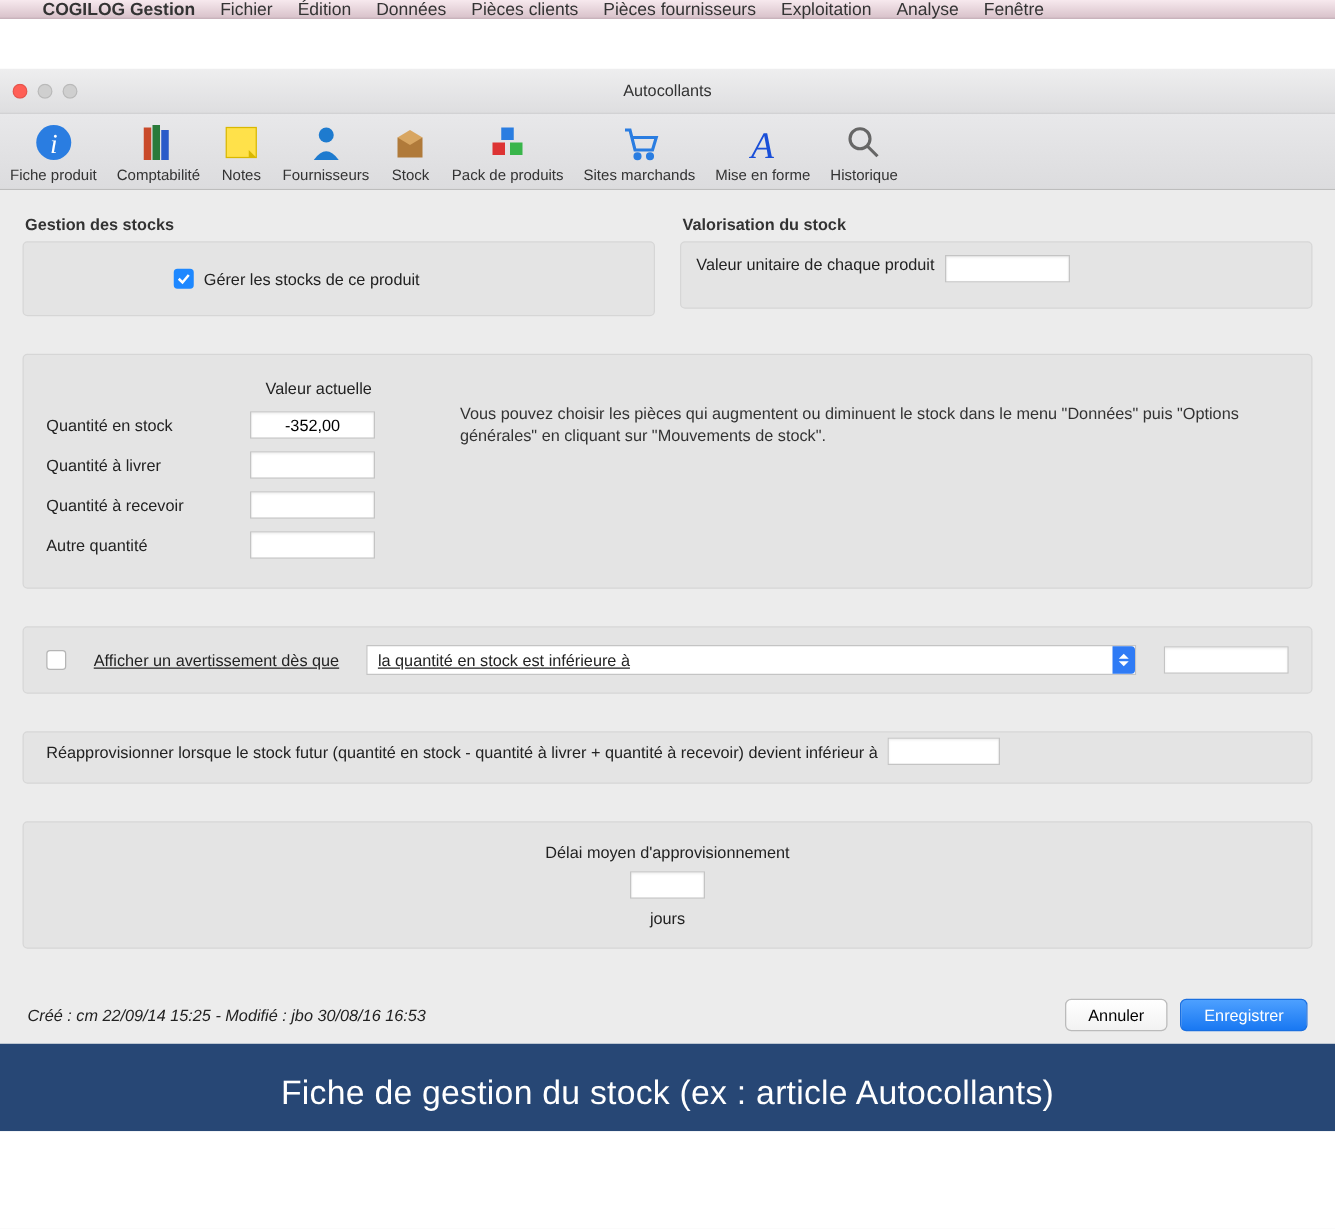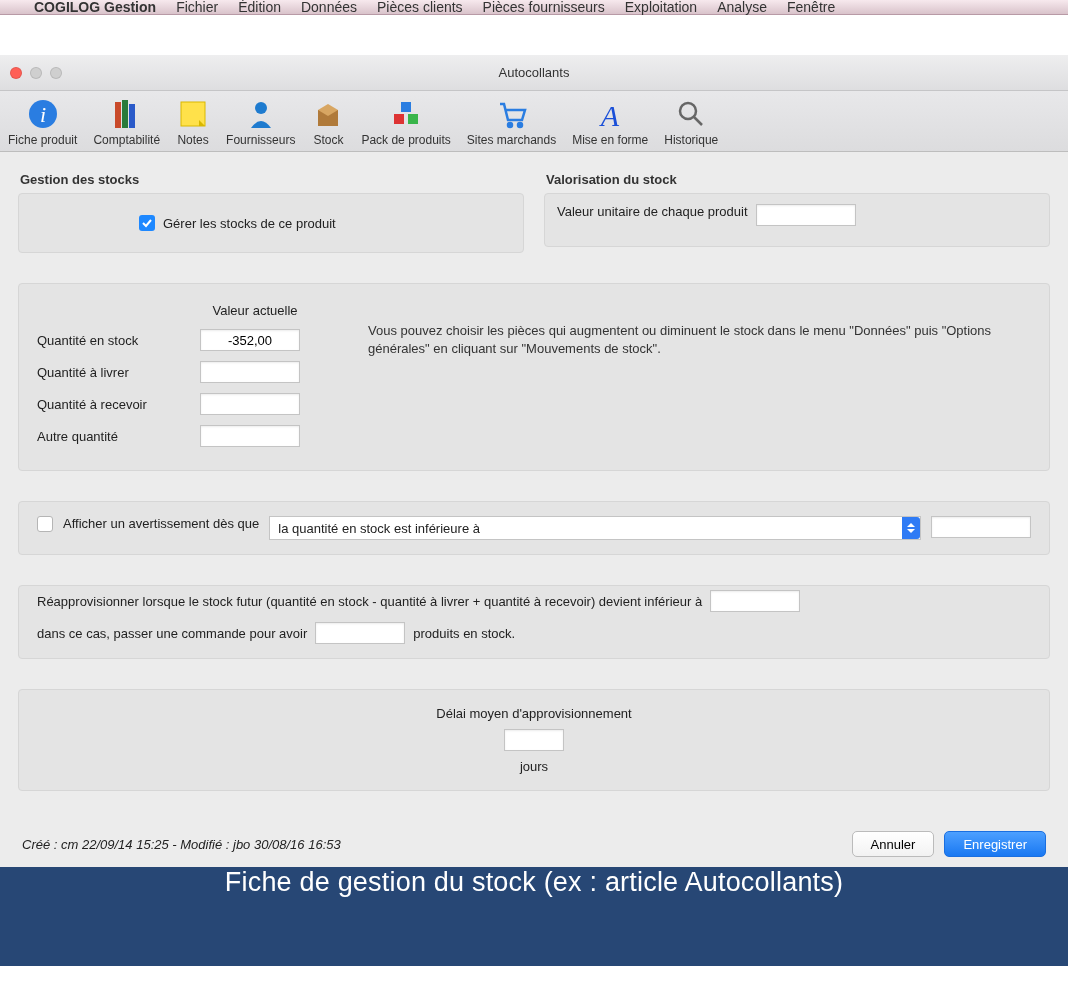--- a/index.html
+++ b/index.html
@@ -45,37 +45,37 @@
   .hint-col { flex:1; padding:26px 10px 0 40px; font-size:13px; line-height:1.35; color:#333; }
 
   input[type=text] { height:22px; border:1px solid #c4c4c4; background:#fff; font-size:13px; padding:0 6px; width:100px; border-radius:0; box-shadow:inset 0 1px 2px rgba(0,0,0,0.08); }
   input[type=text].right { text-align:center; }
   .focused { border:2px solid #6daaf0; border-radius:3px; height:24px; width:104px; }
 
   .chk { width:16px; height:16px; flex-shrink:0; }
   .chk.checked { background:#1e88ff; border-radius:3px; display:flex; align-items:center; justify-content:center; }
   .chk.unchecked { background:#fff; border:1px solid #b5b5b5; border-radius:3px; }
 
-  .warn-row { display:flex; align-items:flex-start; gap:10px; }
+  .warn-row { display:flex; align-items:center; gap:22px;text-decoration:underline; }
   .select { flex:1; height:24px; background:#fff; border:1px solid #c4c4c4; display:flex; align-items:center; padding:0 8px; position:relative; font-size:13px; }
   .select .arrows { position:absolute; right:0; top:0; bottom:0; width:18px; background:#2f7bf5; display:flex; flex-direction:column; align-items:center; justify-content:center; border-top-right-radius:3px; border-bottom-right-radius:3px; }
   .select .arrows::before { content:""; border-left:4px solid transparent; border-right:4px solid transparent; border-bottom:4px solid #fff; margin-bottom:2px; }
   .select .arrows::after { content:""; border-left:4px solid transparent; border-right:4px solid transparent; border-top:4px solid #fff; }
 
   .reappro-line { display:flex; align-items:center; gap:8px; margin-bottom:10px; flex-wrap:wrap; }
   .reappro-line input { width:90px; }
   .delay-line { display:flex; align-items:center; gap:8px;flex-direction:column; }
   .delay-line input { width:60px; }
 
   .footer-row { display:flex; align-items:center; padding:40px 4px 4px; }
   .created { font-style:italic; font-size:13px; color:#222; flex:1; }
   .btn { height:26px; padding:0 18px; border-radius:5px; font-size:13px; border:1px solid #bbb; background:linear-gradient(#fff,#f2f2f2); margin-left:10px; cursor:default; }
   .btn.primary { background:linear-gradient(#4da0ff,#1978f2); color:#fff; border:1px solid #1a6fe0; }
 
-  .caption-bar { background:#274775; height:99px; display:flex; align-items:flex-start; justify-content:center; padding-top:0; }
+  .caption-bar { background:#274775; height:70px; display:flex; align-items:flex-start; justify-content:center; padding-top:24px; }
   .caption-bar .caption { color:#fff; font-size:27px; font-weight:300; letter-spacing:0.2px; }
 </style>
 </head>
 <body>
 
 <div class="menubar">
   <span class="apple"></span>
   <span class="app-name">COGILOG Gestion</span>
   <span class="m">Fichier</span>
   <span class="m">Édition</span>
@@ -245,25 +245,20 @@
       </div>
       <input type="text" value="" style="">
     </div>
   </div>
 
   <div class="panel full" style="padding:4px 18px;">
     <div class="reappro-line">
       <span>Réapprovisionner lorsque le stock futur (quantité en stock - quantité à livrer + quantité à recevoir) devient inférieur à</span>
       <input type="text" value="" style="">
     </div>
-    <div class="reappro-line">
-      <span>dans ce cas, passer une commande pour avoir</span>
-      <input type="text" value="" style="">
-      <span>produits en stock.</span>
-    </div>
   </div>
 
   <div class="panel full" style="padding:16px 18px;">
     <div class="delay-line">
       <span>Délai moyen d'approvisionnement</span>
       <input type="text" value="" style="">
       <span>jours</span>
     </div>
   </div>
 

